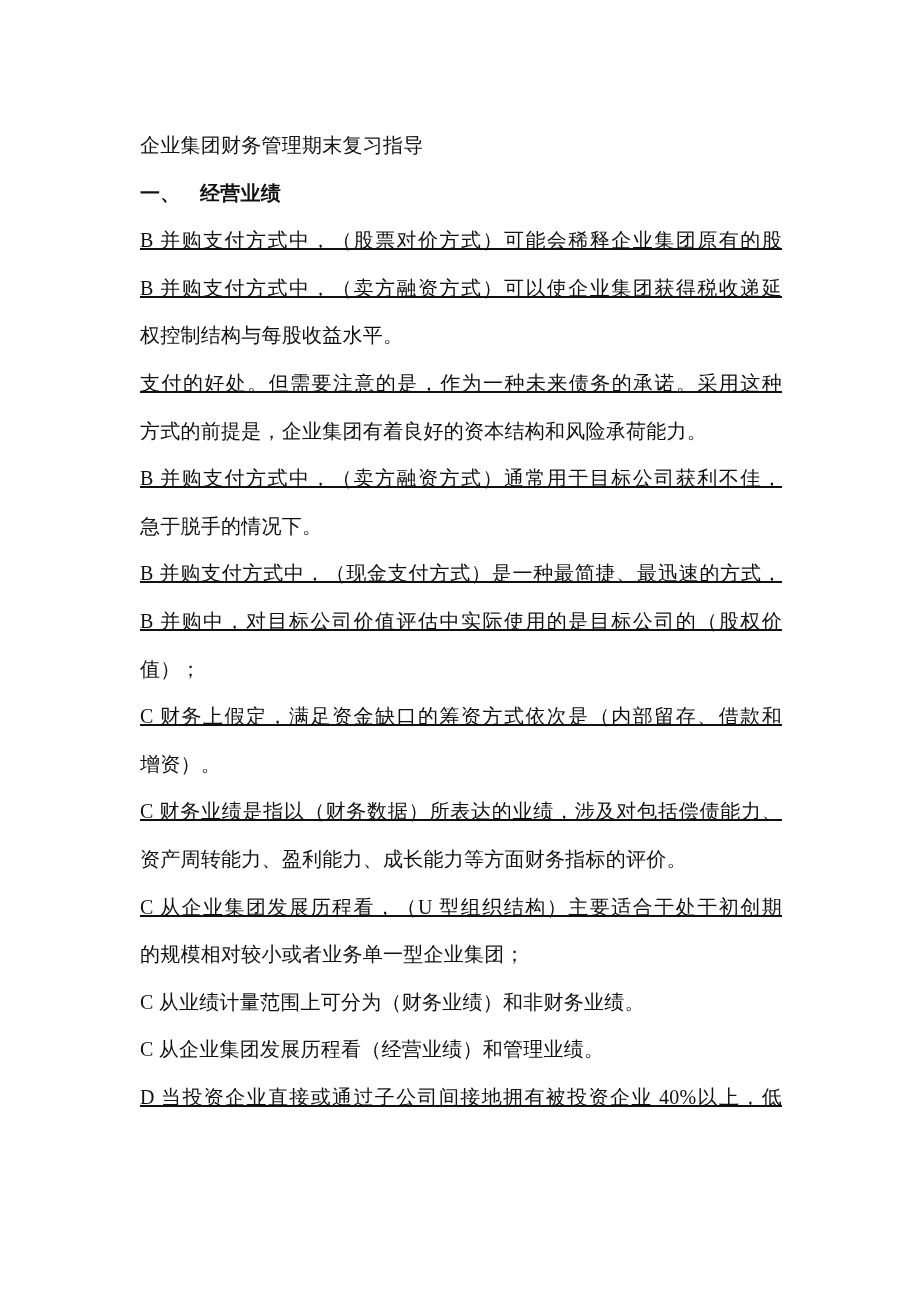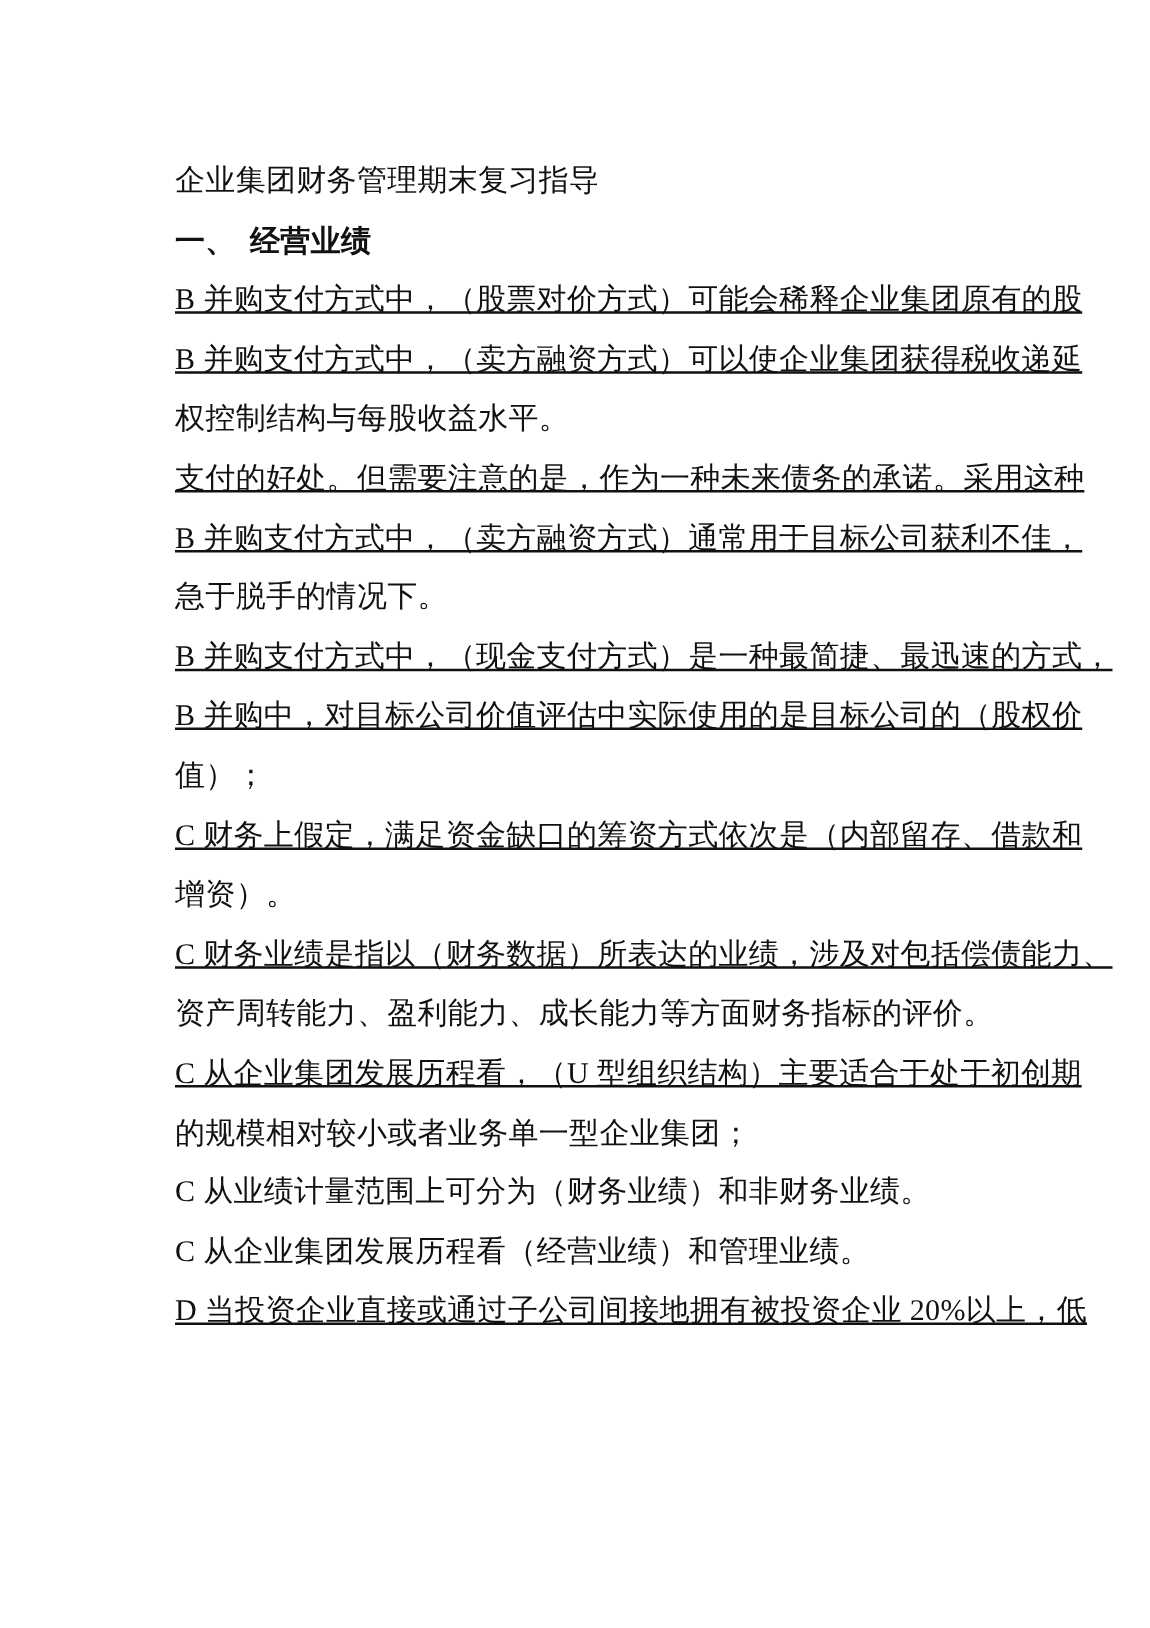--- a/index.html
+++ b/index.html
@@ -1,45 +1,46 @@
 <!DOCTYPE html>
 <html><head>
 <meta charset="utf-8">
 <style>
   html, body { margin: 0; padding: 0; background: #ffffff; }
   body { width: 920px; height: 1302px; position: relative; overflow: hidden;
          font-family: "Liberation Serif", "DejaVu Serif", serif; color: #111; }
   .page { position: absolute; left: 140px; top: 122px; width: 642px; }
-  .line { height: 47.6px; line-height: 47.6px; font-size: 24px; white-space: nowrap;
+  .line { height: 47.6px; line-height: 47.6px; font-size: 20px; white-space: nowrap;
           letter-spacing: 0.25px; }
   .heading { font-family: "DejaVu Sans", "Liberation Sans", sans-serif; font-weight: bold; }
   .heading .num { display: inline-block; width: 60px; }
   .just { text-align: justify; text-align-last: justify; text-decoration: underline; }
 </style>
 </head>
 <body>
 
 <div class="page">
   <div class="line">企业集团财务管理期末复习指导</div>
   <div class="line heading">
     <span class="num">一、</span><span>经营业绩</span>
   </div>
   <div id="body-lines">
       <div class="line just">B 并购支付方式中，（股票对价方式）可能会稀释企业集团原有的股</div>
       <div class="line just">B 并购支付方式中，（卖方融资方式）可以使企业集团获得税收递延</div>
       <div class="line">权控制结构与每股收益水平。</div>
       <div class="line just">支付的好处。但需要注意的是，作为一种未来债务的承诺。采用这种</div>
+      <div class="line">方式的前提是，企业集团有着良好的资本结构和风险承荷能力。</div>
       <div class="line just">B 并购支付方式中，（卖方融资方式）通常用于目标公司获利不佳，</div>
       <div class="line">急于脱手的情况下。</div>
       <div class="line just">B 并购支付方式中，（现金支付方式）是一种最简捷、最迅速的方式，</div>
       <div class="line just">B 并购中，对目标公司价值评估中实际使用的是目标公司的（股权价</div>
       <div class="line">值）；</div>
       <div class="line just">C 财务上假定，满足资金缺口的筹资方式依次是（内部留存、借款和</div>
       <div class="line">增资）。</div>
       <div class="line just">C 财务业绩是指以（财务数据）所表达的业绩，涉及对包括偿债能力、</div>
       <div class="line">资产周转能力、盈利能力、成长能力等方面财务指标的评价。</div>
       <div class="line just">C 从企业集团发展历程看，（U 型组织结构）主要适合于处于初创期</div>
       <div class="line">的规模相对较小或者业务单一型企业集团；</div>
       <div class="line">C 从业绩计量范围上可分为（财务业绩）和非财务业绩。</div>
       <div class="line">C 从企业集团发展历程看（经营业绩）和管理业绩。</div>
-      <div class="line just">D 当投资企业直接或通过子公司间接地拥有被投资企业 20%以上，低</div>
+      <div class="line just">D 当投资企业直接或通过子公司间接地拥有被投资企业 40%以上，低</div>
     </div>
 </div>
 
 </body></html>

